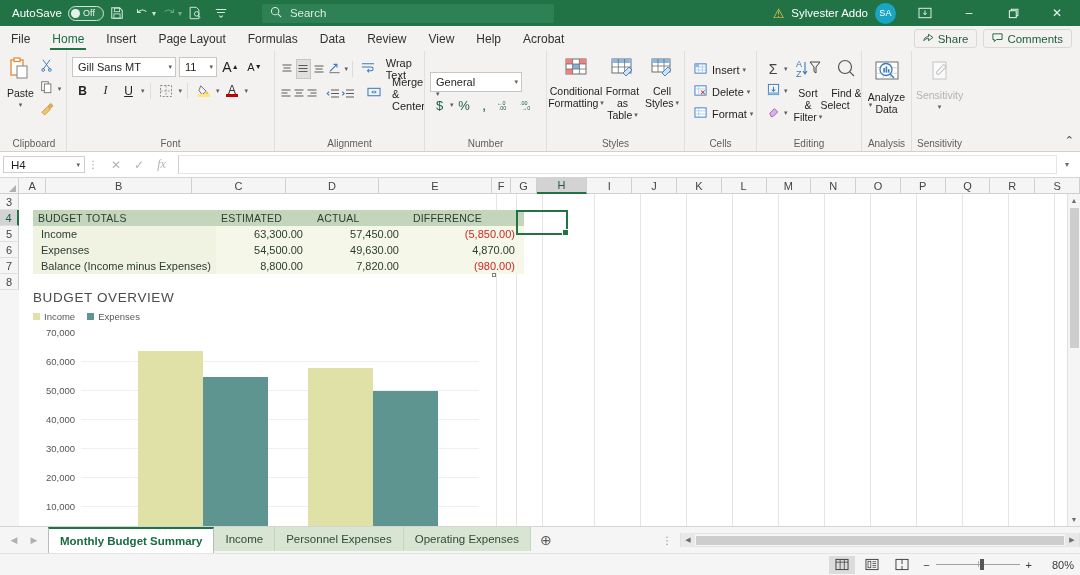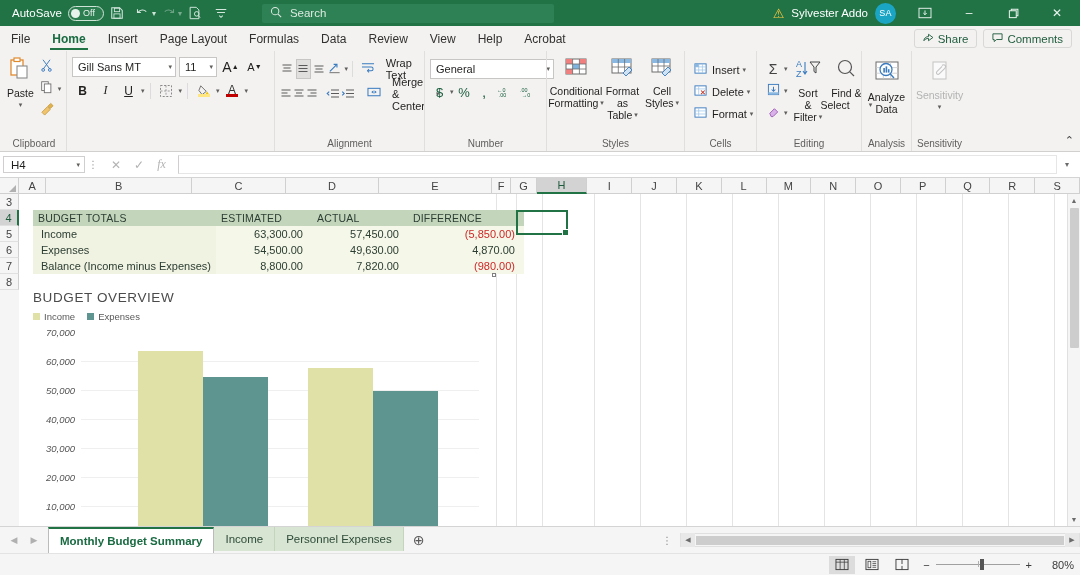--- a/index.html
+++ b/index.html
@@ -47,21 +47,21 @@
   .winbtn { width: 42px; height: 26px; display: flex; align-items: center; justify-content: center;
     color: #eaf4ee; font-size: 12px; }
   .winbtn.sq { font-size: 10px; }
 
   
   .ribbon-tabs {
     height: 25px; background: #f3f2f1; display: flex; align-items: stretch;
     flex: 0 0 25px; font-size: 12px; color: #333; position: relative;
   }
   .rtab { padding: 0 11px; display: flex; align-items: center; color: #323130; white-space: nowrap; }
-  .rtab.active { color: #1a6b42; font-weight: 700; position: relative; }
+  .rtab.active { color: #1a6b42; font-weight: 400; position: relative; }
   .rtab.active::after {
     content: ""; position: absolute; left: 9px; right: 9px; bottom: 1px; height: 2px; background: #217346;
   }
   .rtab-right { margin-left: auto; display: flex; align-items: center; gap: 6px; padding-right: 8px; }
   .pillbtn {
     display: flex; align-items: center; gap: 4px; border: 1px solid #d8d8d6; border-radius: 3px;
     padding: 2px 8px; font-size: 11.5px; color: #1f5c3d; background: #f3f2f1; height: 19px;
   }
 
   
@@ -108,21 +108,21 @@
   
   .aligngroup { width: 150px; }
   .alrow { display: flex; align-items: center; gap: 1px; padding: 2px 0; }
   .abtn { width: 20px; height: 20px; display: flex; align-items: center; justify-content: center;
     font-size: 11px; color: #3c3c3c; }
   .abtn.sel { background: #e1dfdd; border: 1px solid #c8c6c4; }
   .wrapbtn { display: flex; align-items: center; gap: 11px; font-size: 11px; padding: 0 4px; height: 21px; color:#201f1e;}
 
   
   .numgroup { width: 122px; }
-  .numcombo { width: 124px; height: 20px; margin: 3px 0 3px 0; gap: 36px; }
+  .numcombo { width: 92px; height: 20px; margin: 16px 0 3px 0; gap: 36px; }
   .numrow { display: flex; align-items: center; gap: 1px; }
   .nbtn { width: 19px; height: 20px; display: flex; align-items: center; justify-content: center;
     font-size: 12px; color: #1b5e3f; }
 
   
   .stylegroup { width: 138px; }
 
   
   .formulabar {
     flex: 0 0 26px; display: flex; align-items: center; background: #fff;
@@ -188,21 +188,21 @@
   }
 
   
   .chart { position: absolute; background: transparent; }
   .chart-title { font-size: 13.5px; color: #4b4b4b; letter-spacing: .6px; }
   .legend { display: flex; gap: 12px; margin-top: 6px; align-items: center; }
   .legend-item { display: flex; align-items: center; gap: 4px; font-size: 9.5px; color: #595959; }
   .swatch { width: 7px; height: 7px; }
   .plot { position: relative; margin-top: 10px; }
   .ytick { position: absolute; right: 100%; transform: translateY(-50%); font-size: 9.5px;
-    color: #555; padding-right: 6px; white-space: nowrap; font-style: italic; }
+    color: #555; padding-right: 6px; white-space: nowrap; }
   .gline { position: absolute; left: 0; right: 0; height: 1px; background: #efefef; }
   .bar { position: absolute; bottom: 1px; }
 
   
   .vscroll {
     position: absolute; right: 0; top: 0; bottom: 0; width: 13px; background: #f5f5f5;
     border-left: 1px solid #e0e0e0; display: flex; flex-direction: column; align-items: center;
   }
   .sarrow { width: 13px; height: 13px; display: flex; align-items: center; justify-content: center;
     font-size: 7px; color: #6b6b6b; background: #f5f5f5; }
@@ -440,20 +440,21 @@
             <span class="underbar" style="background:#ffe680"></span>
           </span>
           <span class="caret">▾</span>
           <span class="fbtn" style="flex-direction:column">
             <span style="font-size:12px;line-height:11px;color:#333">A</span>
             <span class="underbar" style="background:#c00000"></span>
           </span>
           <span class="caret">▾</span>
         </div>
       </div>
+      <div class="group-label">Font</div>
     </div>
 
     <div class="group aligngroup">
       <div style="display:flex;flex-direction:column;flex:1;padding-top:2px">
         <div class="alrow">
           <span class="abtn">
             <svg width="12" height="12" viewBox="0 0 12 12">
                 <path d="M1.5 2h9M2.5 5h7M1.5 8h9" stroke="#5a5a5a" stroke-width="1.1"></path>
               </svg>
           </span>
@@ -901,20 +902,21 @@
   </div>
 
   <div class="sheetbar">
     <div class="navarrows">
       <span class="navarrow">◀</span>
       <span class="navarrow">▶</span>
     </div>
     <div class="stab active">Monthly Budget Summary</div>
     <div class="stab">Income</div>
     <div class="stab">Personnel Expenses</div>
+    <div class="stab">Operating Expenses</div>
     <div class="addsheet">⊕</div>
     <div class="sheet-right">
       <span class="hs-dots">⋮</span>
       <div class="hscroll">
         <span class="hsarrow">◀</span>
         <span class="hthumb"></span>
         <span class="hsarrow">▶</span>
       </div>
     </div>
   </div>

